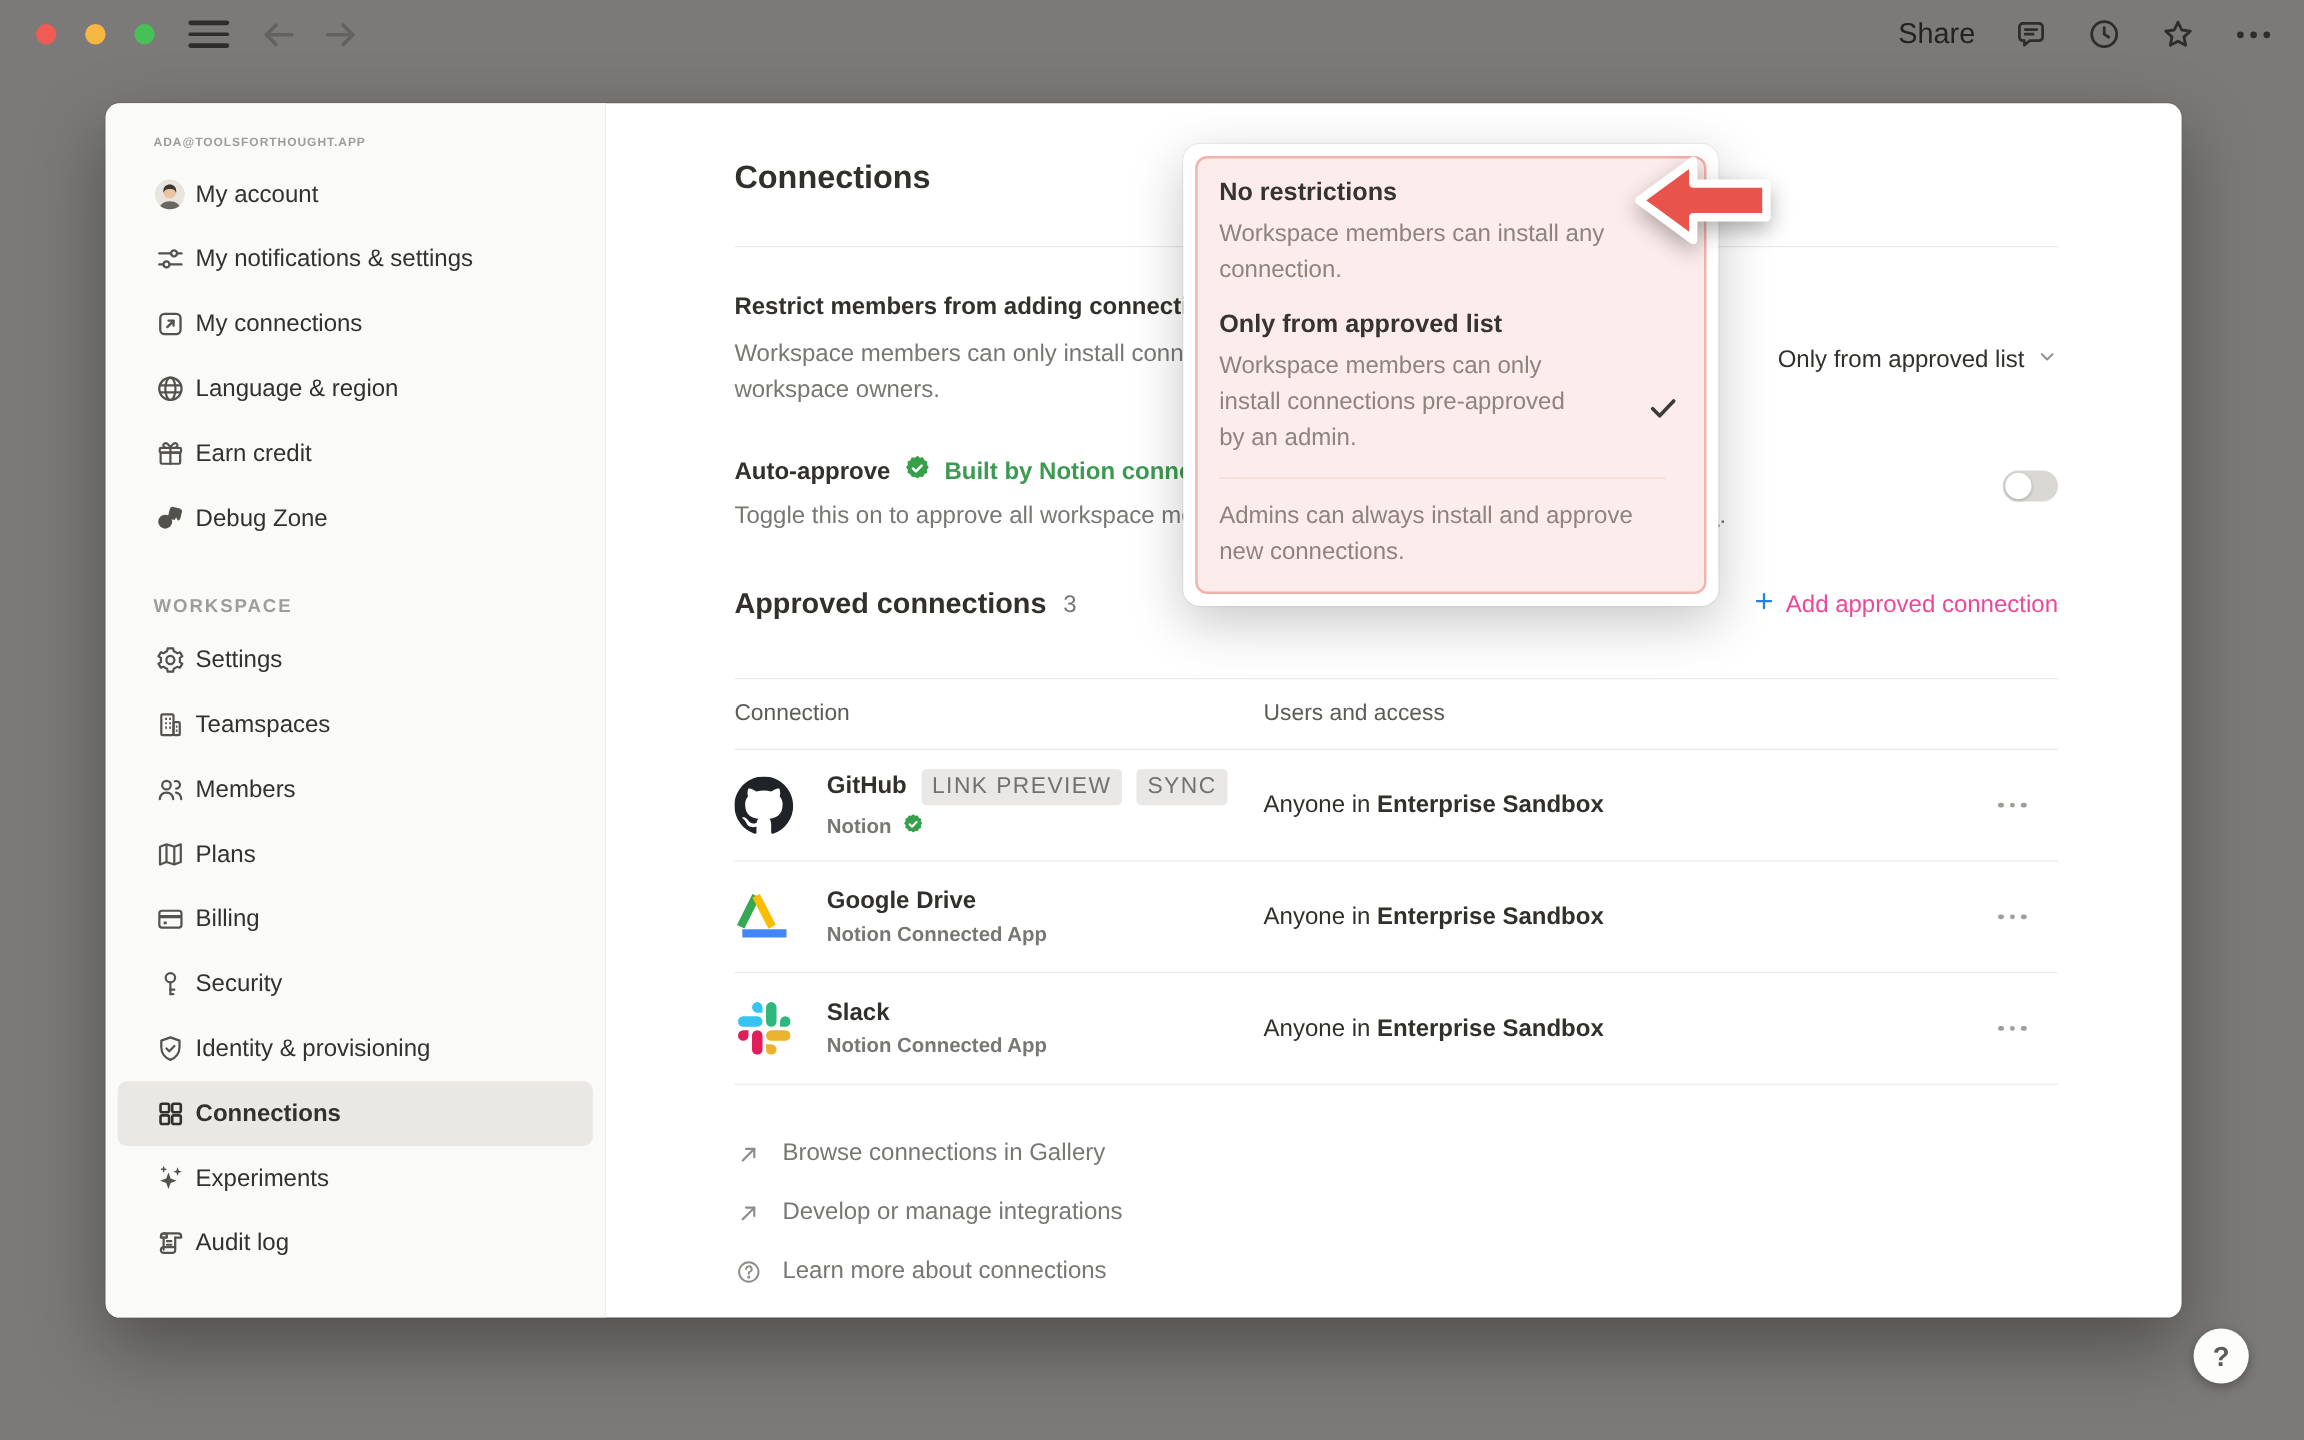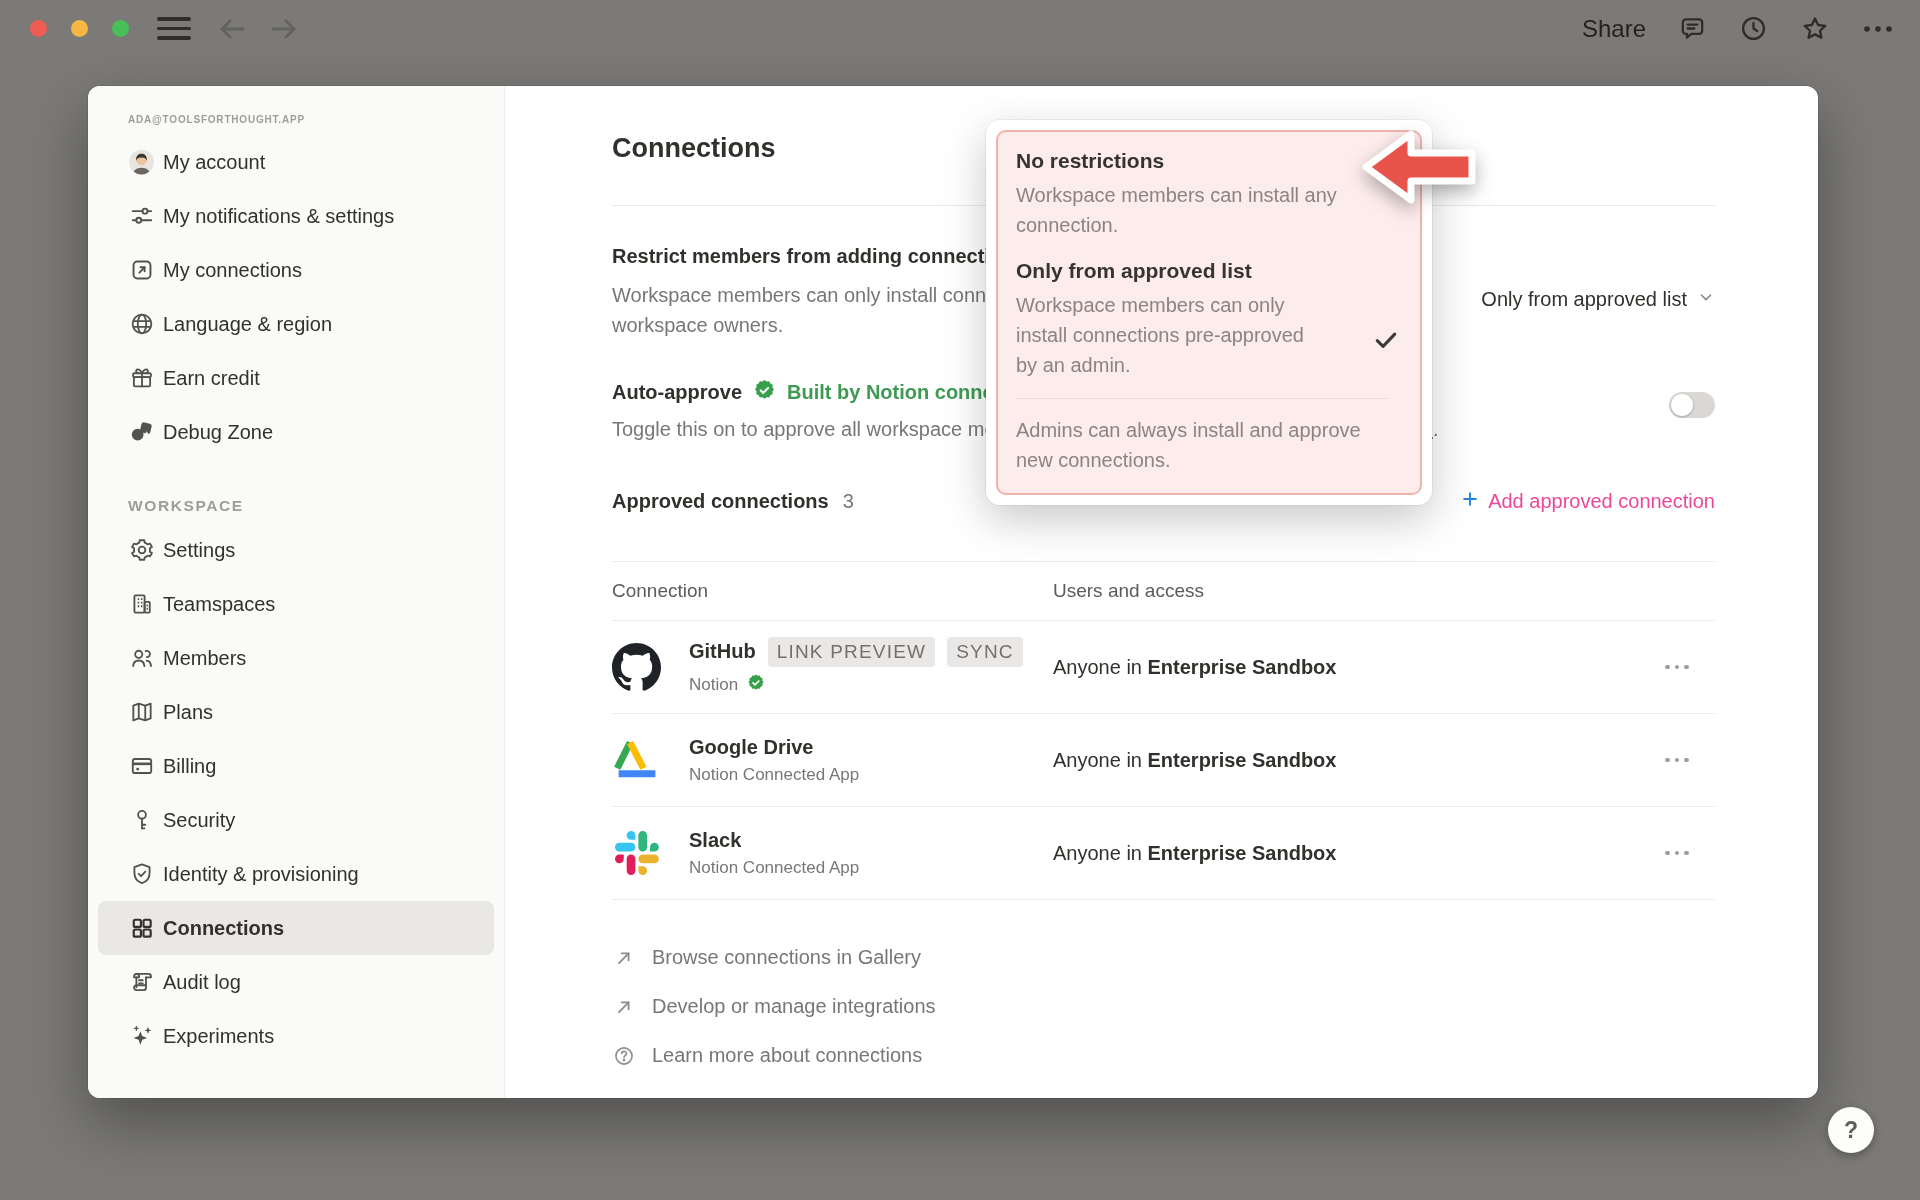--- a/index.html
+++ b/index.html
@@ -46,35 +46,35 @@
   .dropdown { position:absolute; right:0; top:44px; display:flex; align-items:center; gap:10px; font-size:20px; color:#32302c; cursor:pointer; white-space:nowrap; }
   .sec-auto { position:relative; margin-top:38px; }
   .auto-head { display:flex; align-items:center; gap:10px; }
   .auto-label { font-size:20px; font-weight:700; }
   .auto-badge { font-size:20px; font-weight:700; color:#3e9a52; white-space:nowrap; }
   .sec-auto p { margin:10px 0 0; font-size:20px; line-height:24px; color:#787774; white-space:nowrap; }
   .sec-auto p a { color:#787774; text-decoration:underline; cursor:pointer; }
   .switch { position:absolute; right:0; top:14px; width:46px; height:26px; border-radius:13px; background:#d9d8d5; cursor:pointer; }
   .switch .knob { position:absolute; left:2px; top:2px; width:22px; height:22px; border-radius:50%; background:#fff; box-shadow:0 1px 3px rgba(0,0,0,.25); }
   .row-approved { margin-top:48px; display:flex; align-items:center; }
-  .row-approved .lbl { font-size:20px; font-weight:700; }
+  .row-approved .lbl { font-size:24px; font-weight:700; }
   .row-approved .cnt { font-size:20px; color:#787774; margin-left:14px; }
   .add-link { margin-left:auto; display:flex; align-items:center; gap:8px; color:#ec4899; font-size:20px; cursor:pointer; }
   
   .table { margin-top:47px; border-top:1px solid #ebeae8; }
   .thead { height:59px; display:flex; align-items:center; border-bottom:1px solid #ebeae8; font-size:19px; color:#5d5b57; }
   .col1 { width:441px; flex:none; }
   .col2 { flex:1; display:flex; align-items:center; }
   .trow { height:93px; display:flex; align-items:center; border-bottom:1px solid #ebeae8; }
   .conn { width:441px; flex:none; display:flex; align-items:center; gap:28px; }
   .appicon { width:49px; height:49px; flex:none; display:flex; align-items:center; justify-content:center; }
   .conn-name-row { display:flex; align-items:center; }
   .conn-name { font-size:20px; font-weight:700; }
   .badge { margin-left:12px; padding:4px 9px; background:#e9e8e6; border-radius:4px; font-size:19px; letter-spacing:1.2px; color:#73716d; white-space:nowrap; }
-  .conn-sub { margin-top:6px; display:flex; align-items:center; gap:8px; font-size:17px; color:#787774; }
+  .conn-sub { margin-top:6px; display:flex; align-items:center; gap:8px; font-size:17px; color:#787774;font-weight:bold; }
   .access { flex:1; display:flex; align-items:center; font-size:20px; }
   .access b { font-weight:700; }
   .dots { margin-left:auto; margin-right:24px; display:flex; gap:5px; cursor:pointer; padding:6px 2px; }
   .dots i { width:4.6px; height:4.6px; border-radius:50%; background:#9f9d9a; display:block; }
   
   .links { margin-top:46px; }
   .flink { display:flex; align-items:center; gap:16px; font-size:20px; color:#787774; margin-bottom:26px; cursor:pointer; }
   .flink .ic { width:24px; display:flex; justify-content:center; }
   
   .popup { position:absolute; left:938px; top:120px; width:446px; z-index:40;
@@ -318,40 +318,40 @@
             <rect x="13.4" y="4.4" width="6.6" height="6.6" rx="1.4"></rect>
             <rect x="4.4" y="13.4" width="6.6" height="6.6" rx="1.4"></rect>
             <rect x="13.4" y="13.4" width="6.6" height="6.6" rx="1.4"></rect>
           </svg>
       </span>
       <span>Connections</span>
     </div>
 
     <div class="sb-item">
       <span class="ic">
+        <svg width="26" height="26" viewBox="0 0 24 24" fill="#54524d">
+            <path d="M10.5 7.5l1.7 4.6 4.6 1.7-4.6 1.7-1.7 4.6-1.7-4.6-4.6-1.7 4.6-1.7z"></path>
+            <path d="M17.5 3.5l.9 2.4 2.4.9-2.4.9-.9 2.4-.9-2.4-2.4-.9 2.4-.9z"></path>
+            <path d="M6.8 3.4v3.2M5.2 5h3.2" stroke="#54524d" stroke-width="1.2" stroke-linecap="round"></path>
+          </svg>
+      </span>
+      <span>Experiments</span>
+    </div>
+
+    <div class="sb-item">
+      <span class="ic">
         <svg width="26" height="26" viewBox="0 0 24 24" fill="none" stroke="#54524d" stroke-width="1.7" stroke-linecap="round" stroke-linejoin="round">
             <path d="M7 4.5h11a2.3 2.3 0 0 1 2.3 2.3v.9h-4.6"></path>
             <path d="M7 4.5a2.3 2.3 0 0 0-2.3 2.3v.9h4.6v-.9A2.3 2.3 0 0 0 7 4.5z"></path>
             <path d="M6.8 7.7v9.2"></path>
             <path d="M15.7 7.7v9.5a2.3 2.3 0 0 1-2.3 2.3H6.8a2.2 2.2 0 0 1-2.1-2.3c0-1.3 1-2.2 2.1-2.2h8.9"></path>
             <path d="M9.3 10.4h3.4M9.3 13.2h3.4"></path>
           </svg>
       </span>
       <span>Audit log</span>
-    </div>
-
-    <div class="sb-item">
-      <span class="ic">
-        <svg width="26" height="26" viewBox="0 0 24 24" fill="#54524d">
-            <path d="M10.5 7.5l1.7 4.6 4.6 1.7-4.6 1.7-1.7 4.6-1.7-4.6-4.6-1.7 4.6-1.7z"></path>
-            <path d="M17.5 3.5l.9 2.4 2.4.9-2.4.9-.9 2.4-.9-2.4-2.4-.9 2.4-.9z"></path>
-            <path d="M6.8 3.4v3.2M5.2 5h3.2" stroke="#54524d" stroke-width="1.2" stroke-linecap="round"></path>
-          </svg>
-      </span>
-      <span>Experiments</span>
     </div>
   </div>
 
   <div class="main">
     <h1 class="page-title">Connections</h1>
     <div class="divider"></div>
 
     <div class="sec-restrict">
       <h2>Restrict members from adding connections</h2>
       <p>Workspace members can only install connections approved by workspace owners.</p>

